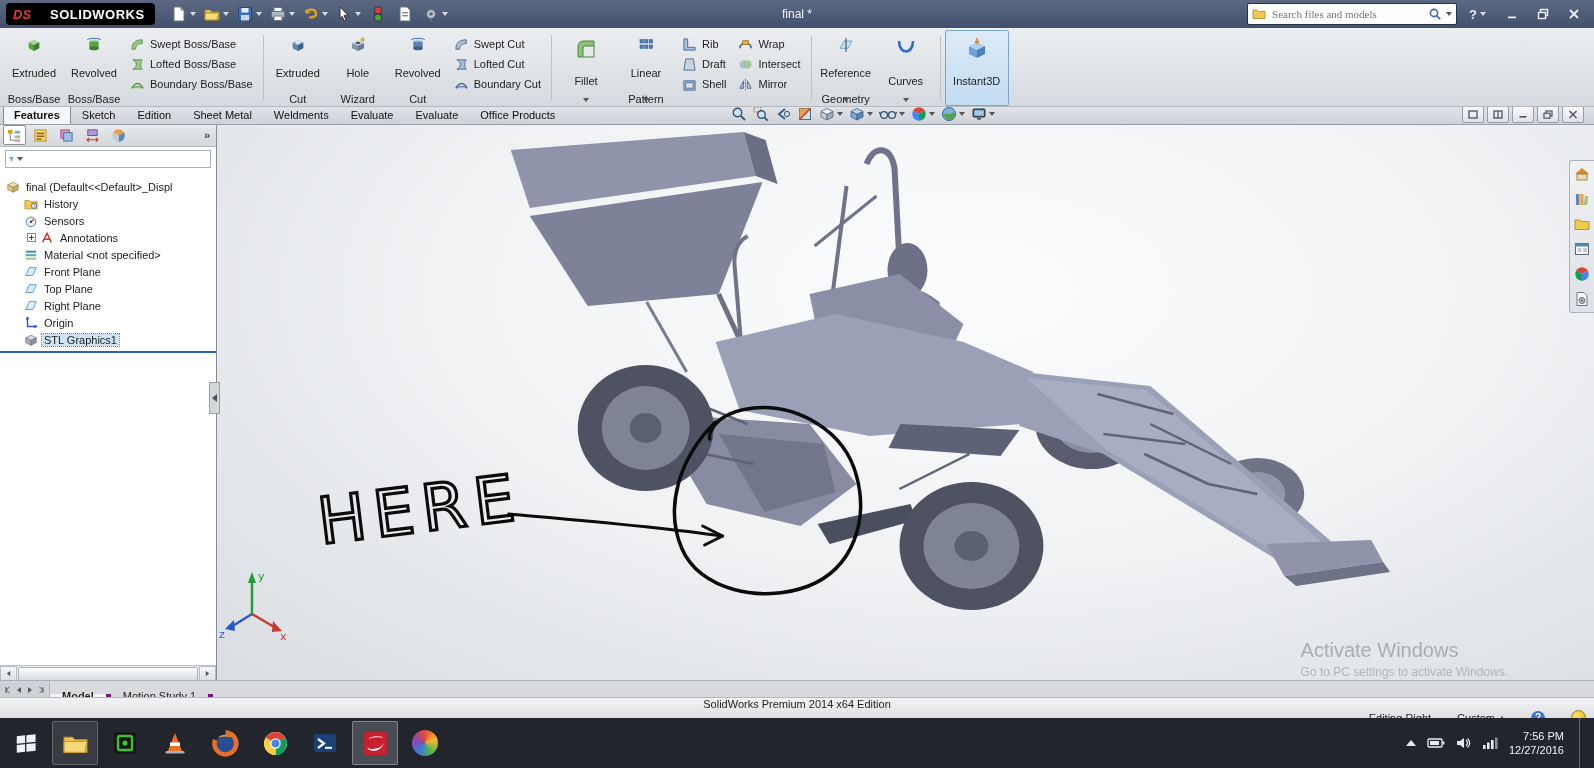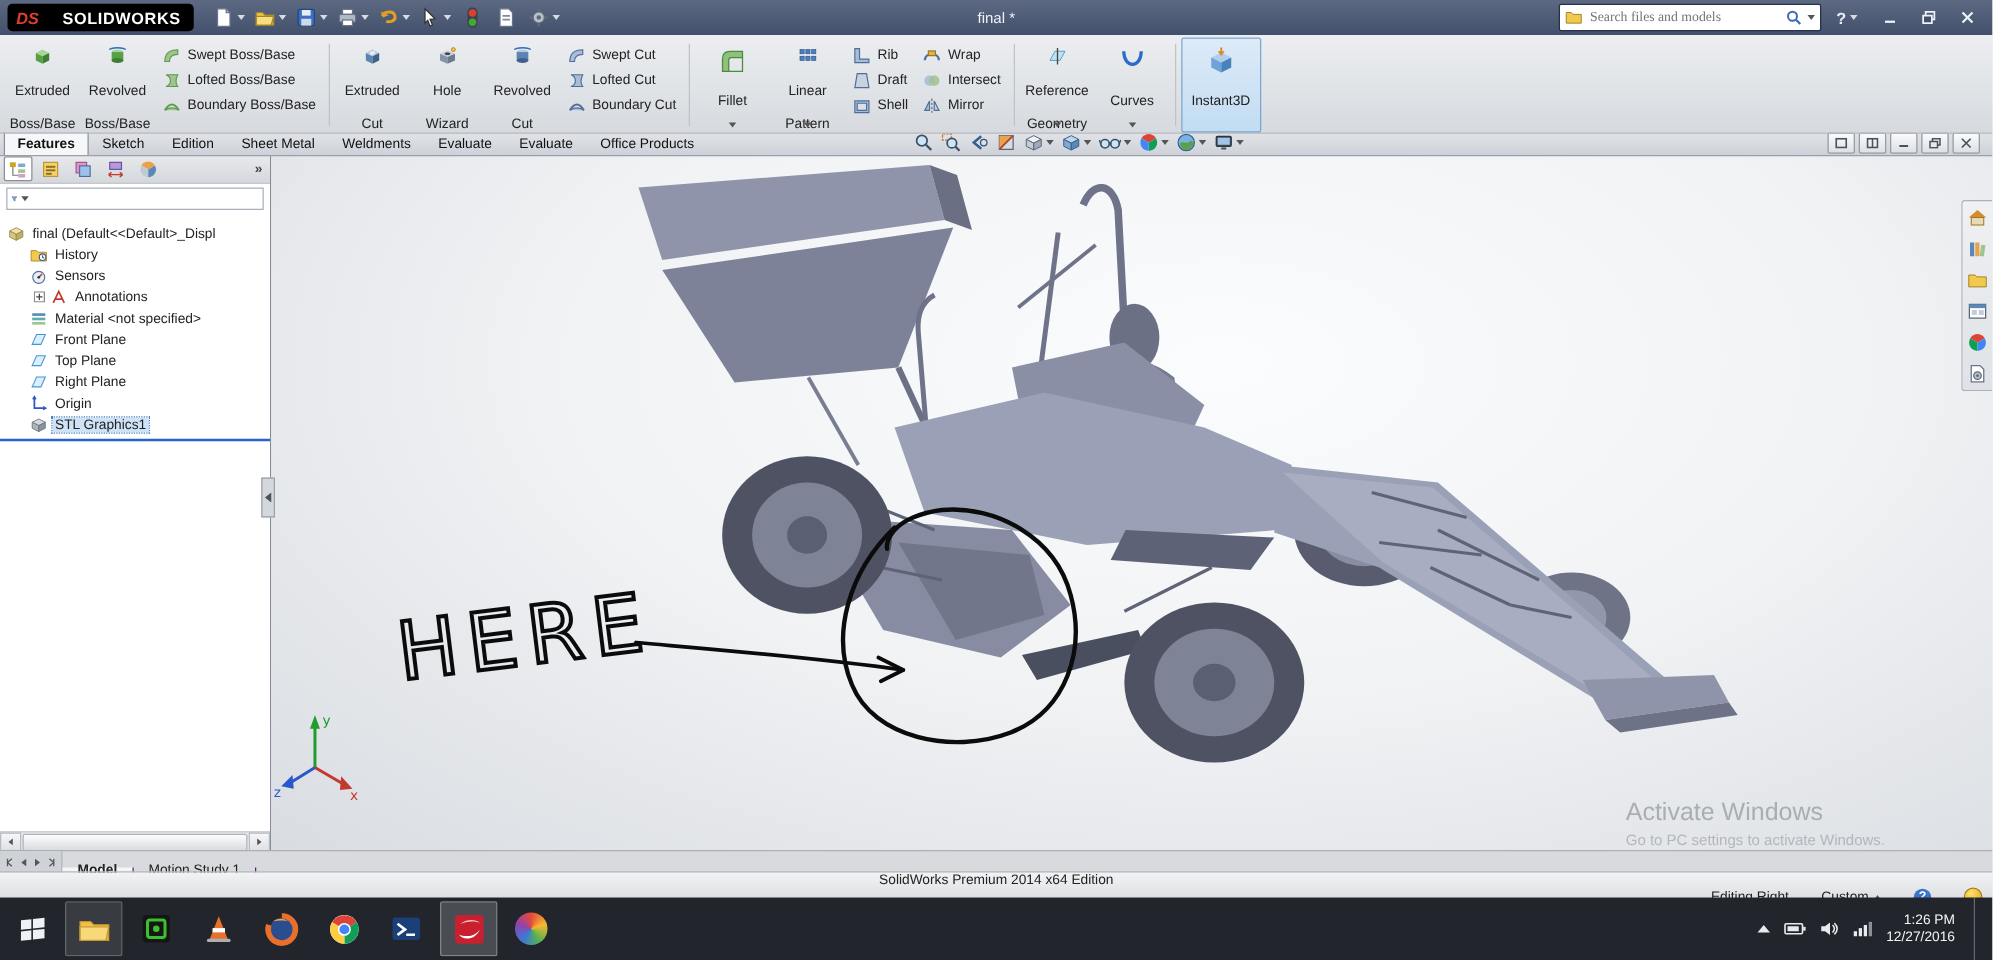--- a/index.html
+++ b/index.html
@@ -99,21 +99,21 @@
     background:linear-gradient(#eff1f3,#dfe2e6);border:1px solid #adb2b9;border-right:none;
     border-radius:3px 0 0 3px;display:flex;flex-direction:column;align-items:center;
     padding:4px 0;gap:7px;}
   .tpbtn{width:18px;height:18px;display:flex;align-items:center;justify-content:center;}
 
   
   #modeltabs{position:absolute;left:0;right:0;bottom:70px;height:17px;background:#d8dadd;
     border-top:1px solid #aab0b6;display:flex;align-items:stretch;}
   .mtnav{display:flex;align-items:center;gap:3px;padding:0 4px;background:#cfd2d6;
     border-right:1px solid #b2b7bd;}
-  .mtab{display:flex;align-items:center;padding:0 12px;border-right:1px solid #701a75;color:#222;margin-top:13px;}
+  .mtab{display:flex;align-items:center;padding:0 12px;border-right:5px solid #701a75;color:#222;margin-top:13px;}
   .mtab.active{background:#f4f5f7;font-weight:bold;}
   #statusbar{position:absolute;left:0;right:0;bottom:50px;height:20px;
     background:linear-gradient(#f2f3f4,#dee0e3);border-top:1px solid #b4b8be;
     display:flex;align-items:center;padding:0 6px;flex-direction:column;}
   .sbright{margin-left:auto;display:flex;align-items:center;gap:26px;padding-right:2px;}
   .qhelp{width:14px;height:14px;border-radius:50%;background:#3a74c8;color:#fff;
     display:flex;align-items:center;justify-content:center;font-weight:bold;font-size:10px;}
   .sbdot{width:13px;height:13px;border-radius:50%;
     background:radial-gradient(circle at 35% 30%, #ffe06a, #e0a321);border:1px solid #a87f19;}
 
@@ -957,18 +957,18 @@
       <polygon points="1,5 4,5 8,2 8,12 4,9 1,9" fill="#e8eaee"></polygon>
       <path d="M10,4 C12,6 12,8 10,10 M11.5,2.5 C14.5,5.5 14.5,8.5 11.5,11.5" fill="none" stroke="#e8eaee" stroke-width="1.2"></path>
     </svg>
     <svg width="16" height="14" viewBox="0 0 16 14">
       <rect x="1" y="9" width="2.6" height="4" fill="#e8eaee"></rect>
       <rect x="5" y="6.5" width="2.6" height="6.5" fill="#e8eaee"></rect>
       <rect x="9" y="4" width="2.6" height="9" fill="#e8eaee"></rect>
       <rect x="13" y="1.5" width="2.6" height="11.5" fill="#8a8f99"></rect>
     </svg>
     <div class="clock">
-      <div>1:26 PM</div>
+      <div>7:56 PM</div>
       <div>12/27/2016</div>
     </div>
     <div class="showdesk"></div>
   </div>
 </div>
 
 </body></html>

